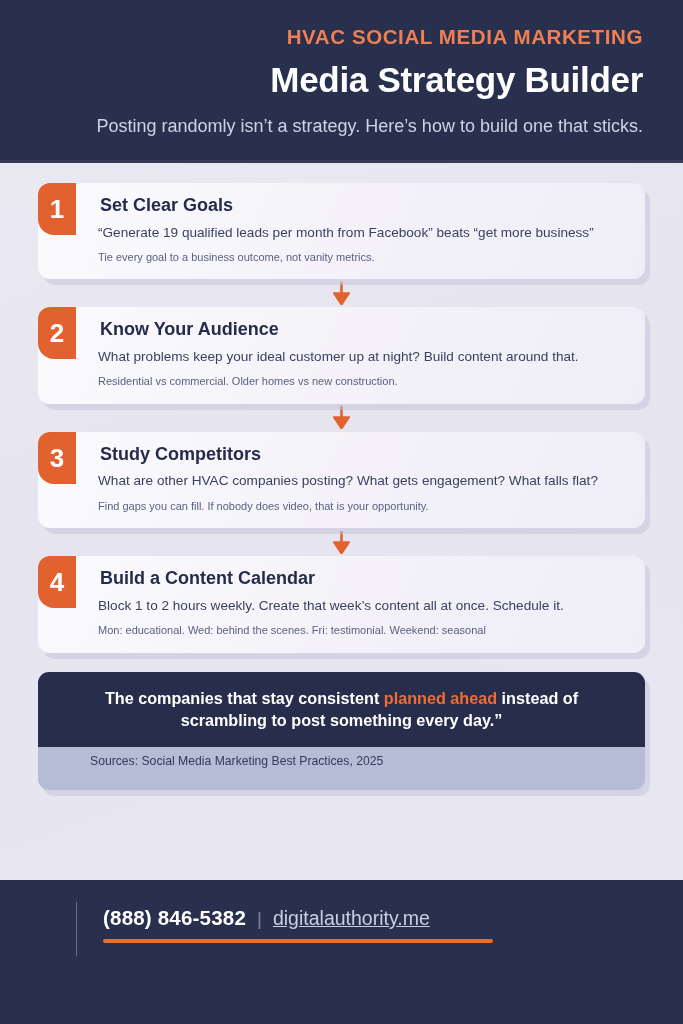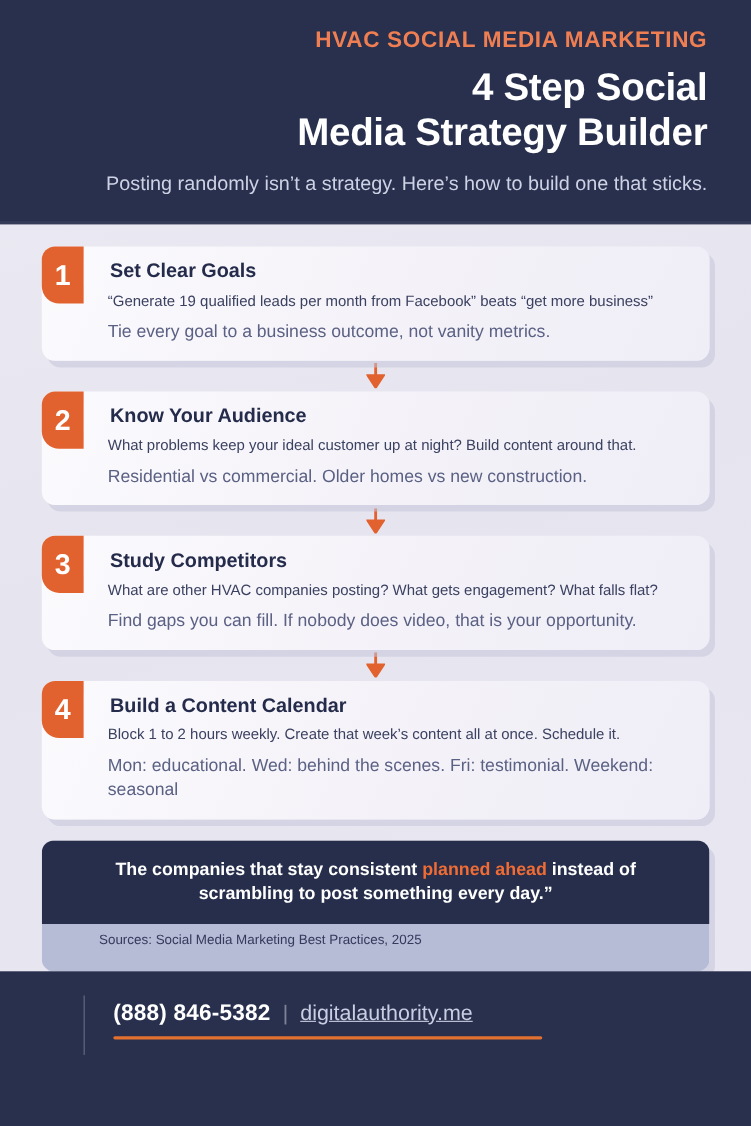--- a/index.html
+++ b/index.html
@@ -112,21 +112,21 @@
   .step-main {
     color: #3b4161;
     font-size: 13.6px;
     line-height: 1.42;
     margin-bottom: 8px;
     margin-left: -2px;
   }
 
   .step-sub {
     color: #5b6184;
-    font-size: 16px;
+    font-size: 11px;
     line-height: 1.42;
     margin-left: -2px;
   }
 
   
   .arrow {
     height: 28px;
     display: flex;
     align-items: center;
     justify-content: center;
@@ -258,21 +258,20 @@
   }
 </style>
 </head>
 <body>
 
 <div class="page">
 
   <div class="header">
     <div class="kicker">HVAC SOCIAL MEDIA MARKETING</div>
     <div class="headline">
-      <div>4 Step Social</div>
       <div>Media Strategy Builder</div>
     </div>
     <div class="subhead">Posting randomly isn’t a strategy. Here’s how to build one that sticks.</div>
   </div>
 
   <div class="body-area">
 
     <div class="step">
       <div class="badge">1</div>
       <div class="step-title">Set Clear Goals</div>

